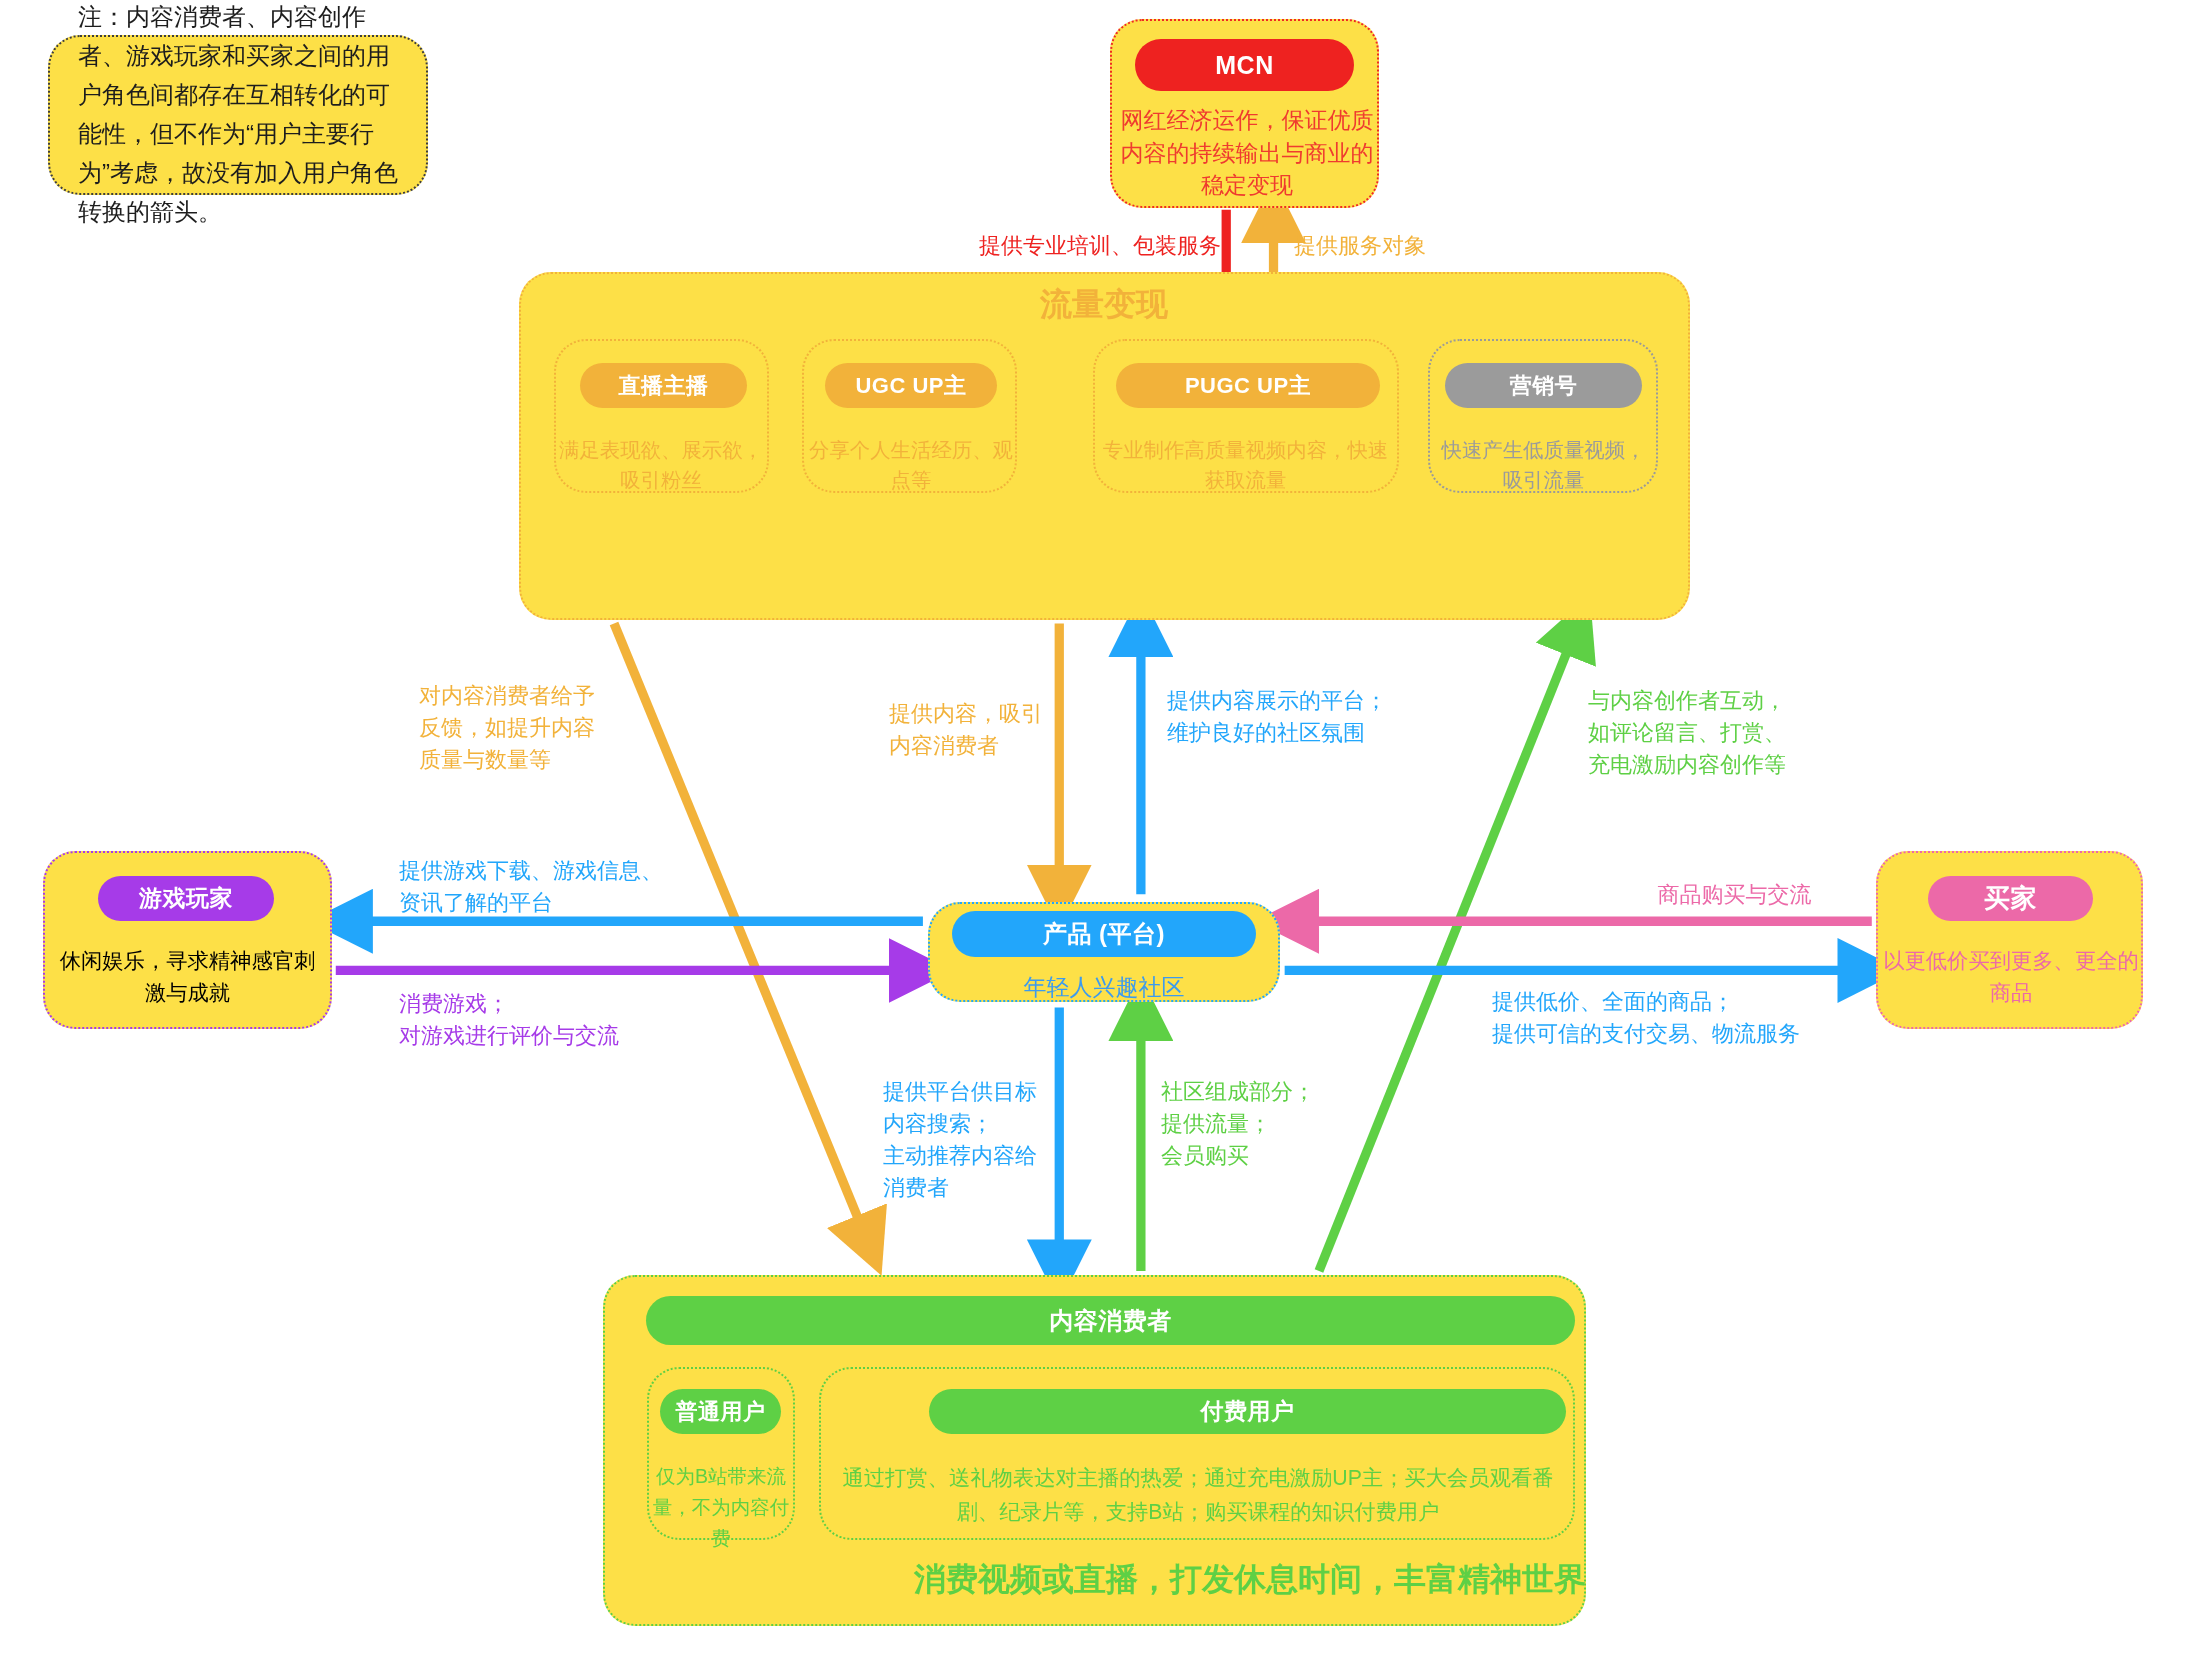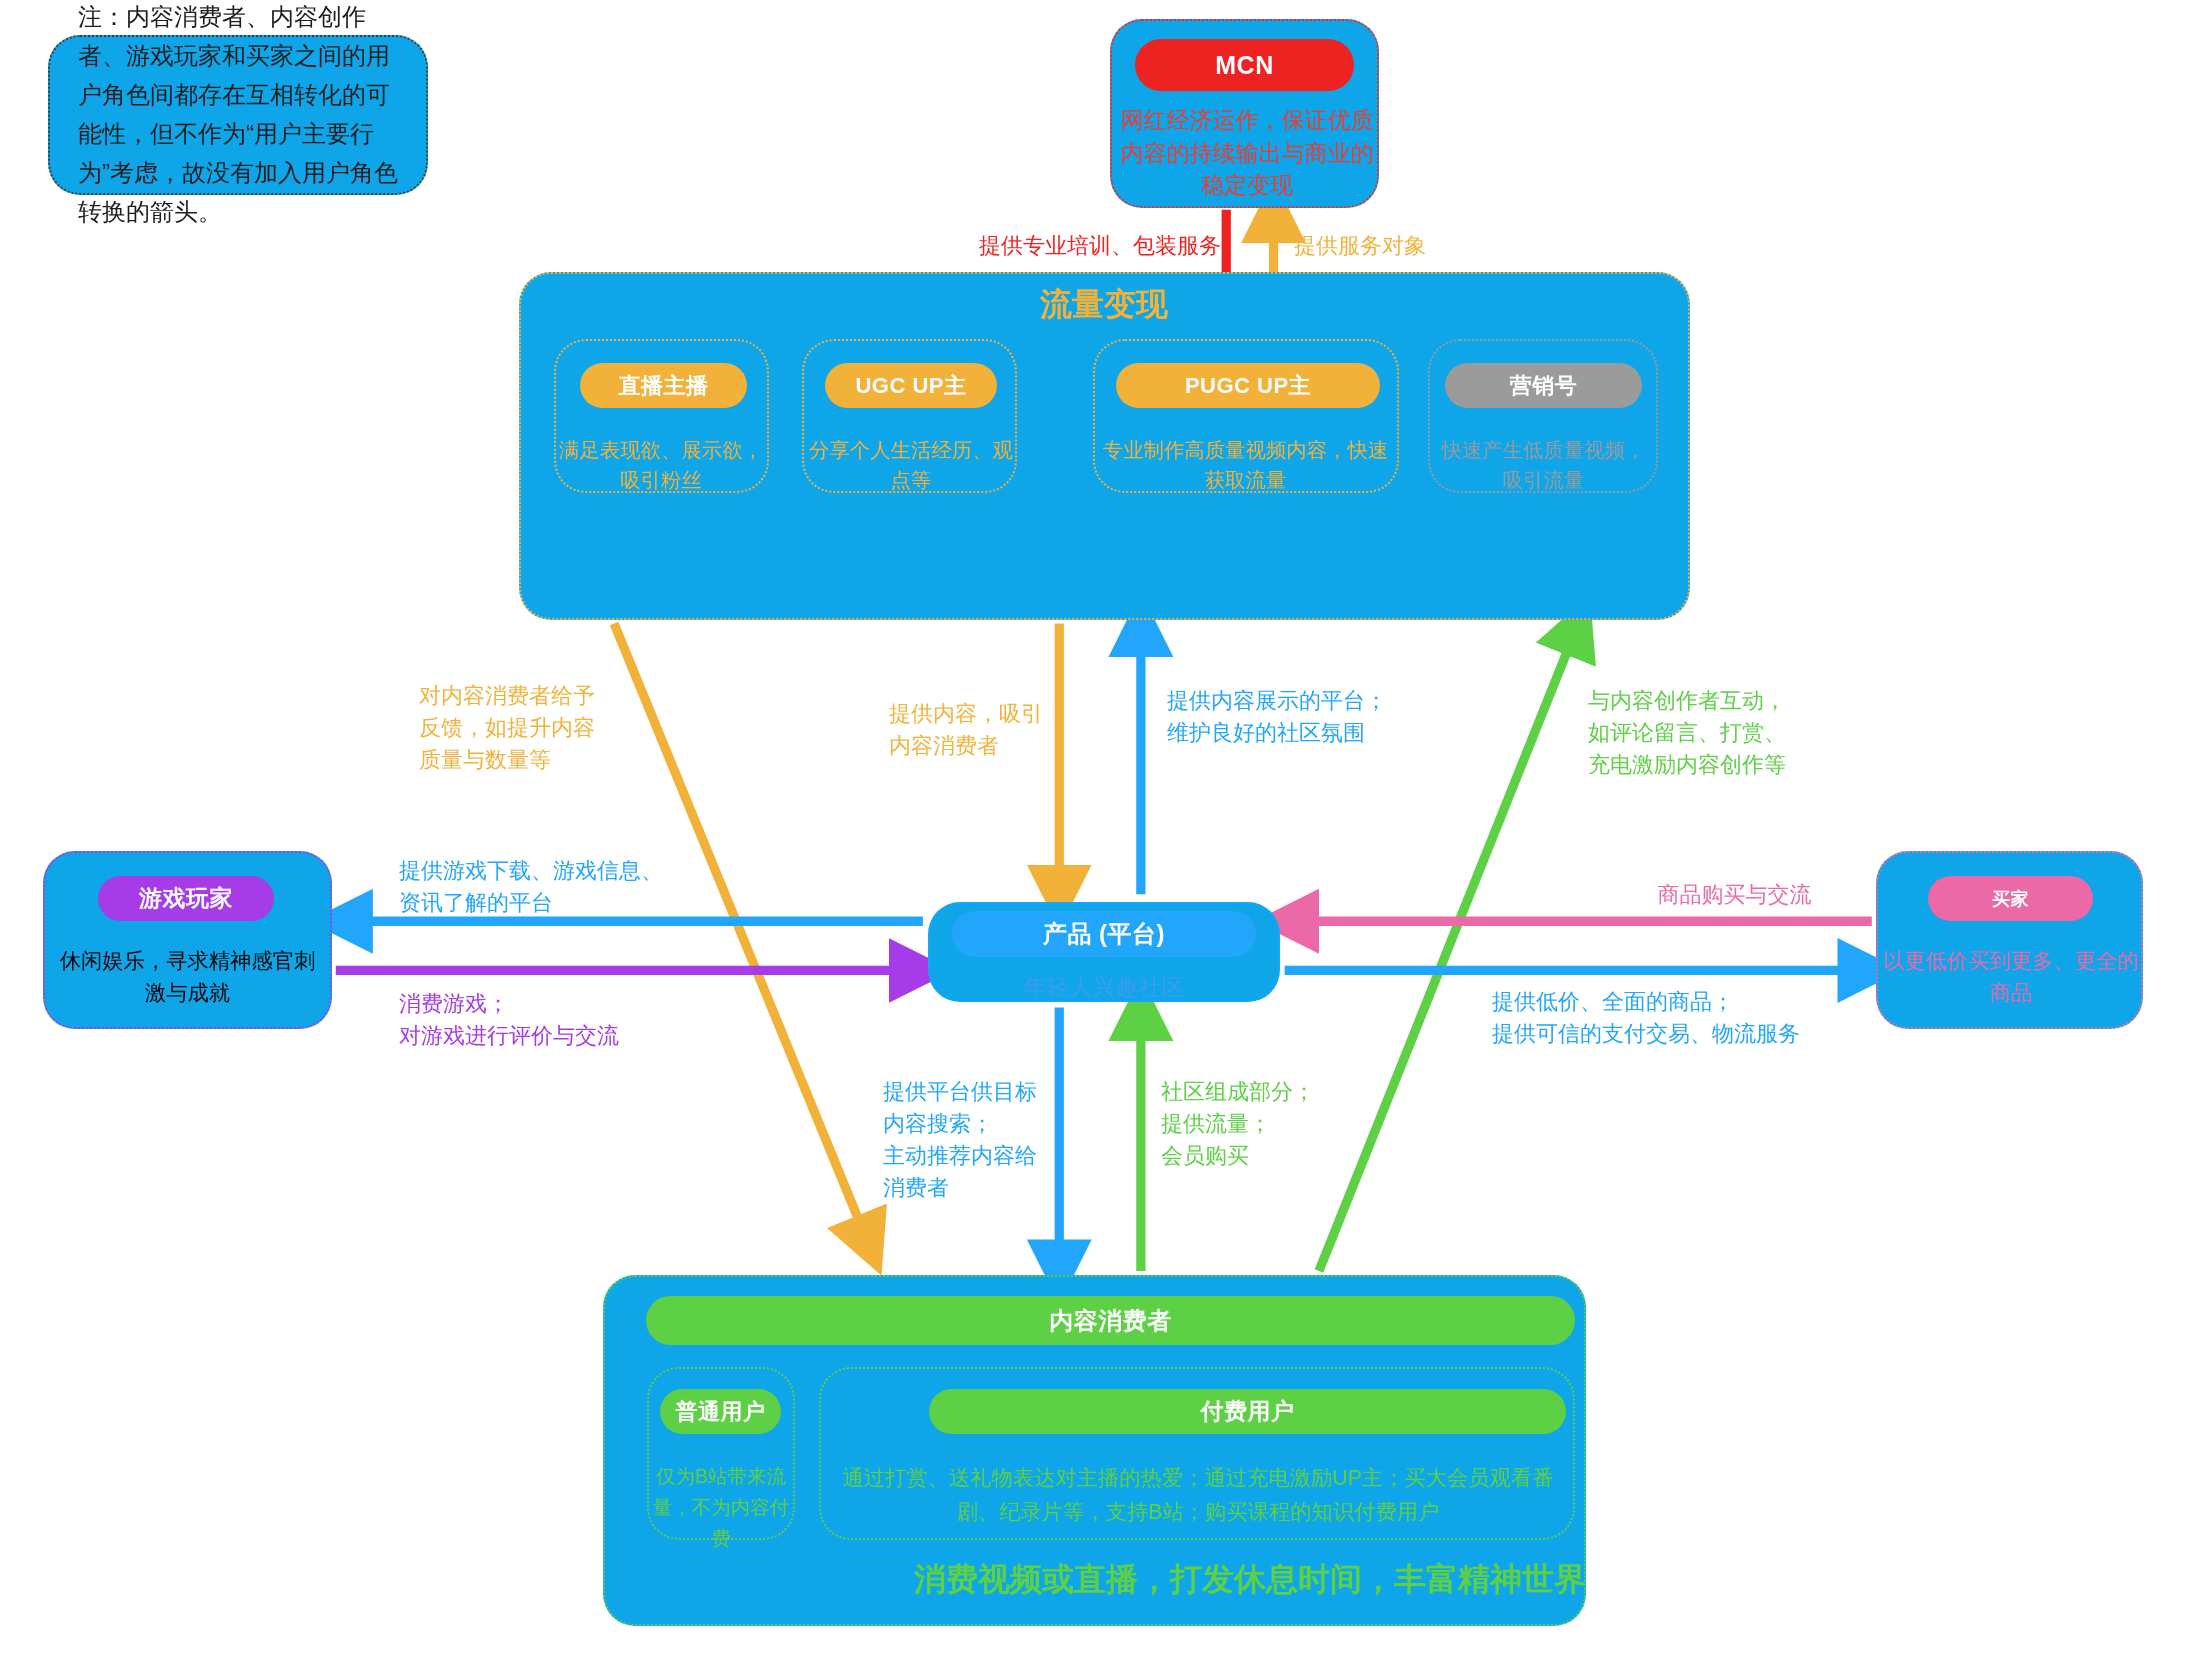--- a/index.html
+++ b/index.html
@@ -18,21 +18,21 @@
     border-radius:37px;
     color:#fff;
     display:flex;align-items:center;justify-content:center;
     font-weight:bold;
     letter-spacing:0.5px;
     box-sizing:border-box;
   }
   .dashbox{
     box-sizing:border-box;
     border-radius:32px;
-    background:#0ea5e9;
+    background:#fde047;
     position:absolute;
   }
   .desc{ text-align:center; line-height:1.5; }
 
   
   #note{
     left:48px;top:35px;width:380px;height:160px;
     border:2.8px dotted #3d3d3d;border-radius:32px;
     display:flex;align-items:center;justify-content:center;
   }
@@ -75,21 +75,21 @@
   #gamer-pill{position:absolute;left:98px;top:876px;width:176px;height:45px;background:#a63be8;font-size:23px;}
   #gamer-desc{position:absolute;left:51px;top:946px;width:273px;font-size:21.3px;color:#000000;line-height:1.48;}
 
   
   #prodbox{left:928px;top:902px;width:352px;height:100px;border:2.8px dotted #22a6fb;}
   #prod-pill{position:absolute;left:952px;top:911px;width:304px;height:46px;background:#22a6fb;font-size:24px;}
   #prod-desc{position:absolute;left:928px;top:970px;width:352px;font-size:23px;color:#3c9bee;}
 
   
   #buyerbox{left:1876px;top:851px;width:267px;height:178px;border:2.8px dotted #ec69a8;}
-  #buyer-pill{position:absolute;left:1928px;top:876px;width:165px;height:45px;background:#ec69a8;font-size:18px;}
+  #buyer-pill{position:absolute;left:1928px;top:876px;width:165px;height:45px;background:#ec69a8;font-size:26px;}
   #buyer-desc{position:absolute;left:1883px;top:946px;width:256px;font-size:21.3px;color:#ec69a8;line-height:1.48;}
 
   
   #consumerbox{left:603px;top:1275px;width:983px;height:351px;border:2.8px dotted #5ed045;}
   #consumer-bar{position:absolute;left:646px;top:1296px;width:929px;height:49px;background:#5ed045;font-size:24px;}
   #cb1{left:647px;top:1367px;width:148px;height:173px;border:2.8px dotted #5ed045;}
   #cb2{left:819px;top:1367px;width:756px;height:173px;border:2.8px dotted #5ed045;}
   #cp1{position:absolute;left:660px;top:1389px;width:121px;height:45px;background:#5ed045;font-size:22px;}
   #cp2{position:absolute;left:929px;top:1389px;width:637px;height:45px;background:#5ed045;font-size:23px;}
   #cd1{position:absolute;left:649px;top:1461px;width:144px;font-size:19.5px;color:#5ed045;line-height:1.6;}

